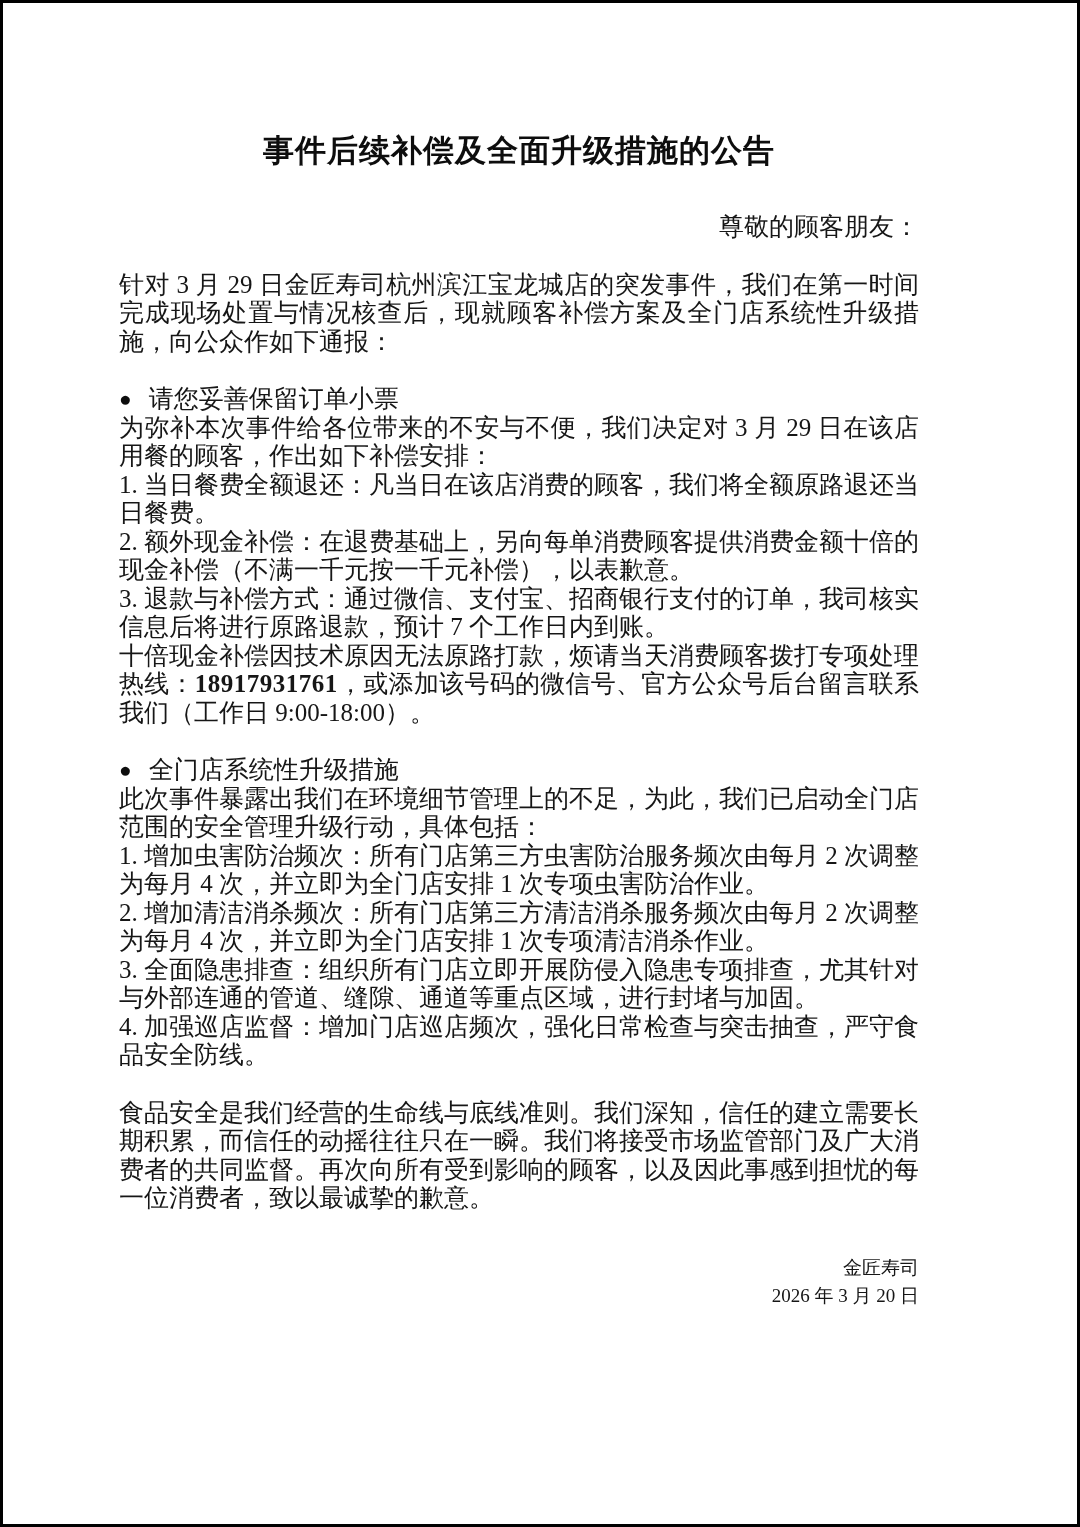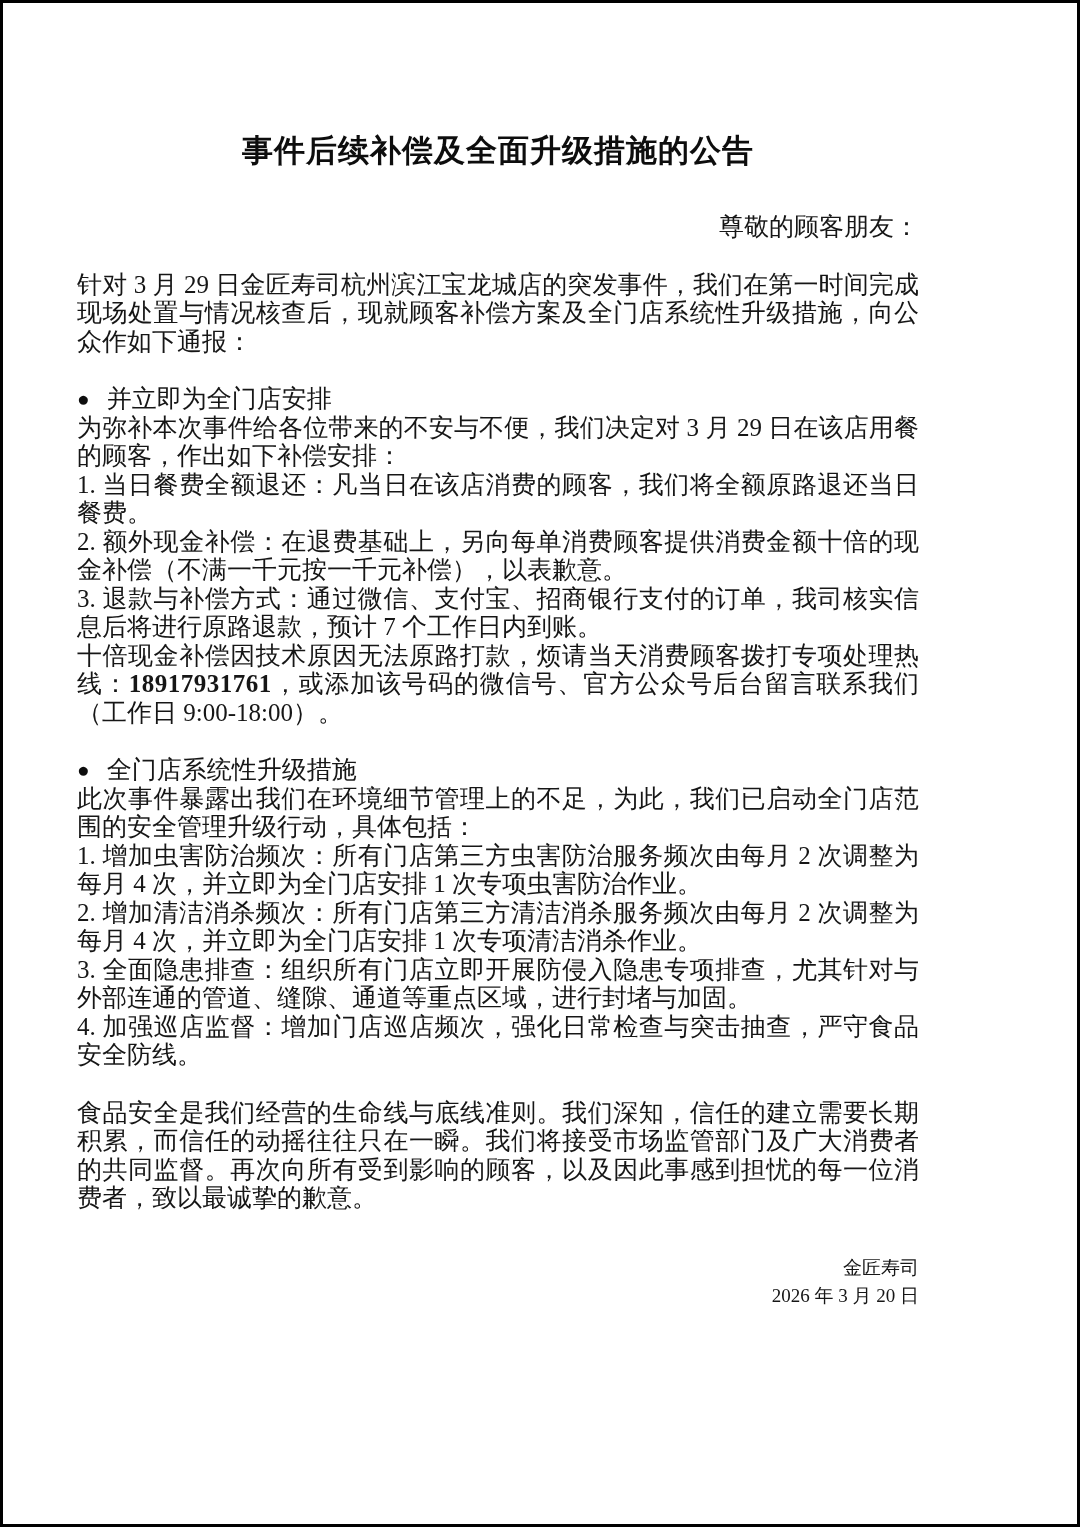--- a/index.html
+++ b/index.html
@@ -7,21 +7,21 @@
     padding: 0;
     background: #ffffff;
   }
   .page {
     position: relative;
     box-sizing: border-box;
     width: 1080px;
     height: 1527px;
     background: #ffffff;
     border: 3px solid #000000;
-    padding: 128px 158px 0 74px;
+    padding: 128px 158px 0 116px;
     font-family: "Liberation Serif", "DejaVu Serif", serif;
     color: #161616;
     overflow: hidden;
   }
   .title {
     margin: 0;
     font-size: 31px;
     line-height: 40px;
     font-weight: bold;
     text-align: center;
@@ -72,21 +72,21 @@
 
 <div class="page">
 
   <h1 class="title">事件后续补偿及全面升级措施的公告</h1>
 
   <p class="greeting">尊敬的顾客朋友：</p>
 
   <p class="para intro">针对 3 月 29 日金匠寿司杭州滨江宝龙城店的突发事件，我们在第一时间完成现场处置与情况核查后，现就顾客补偿方案及全门店系统性升级措施，向公众作如下通报：</p>
 
   <div class="section">
-    <p class="heading"><span class="bullet">●</span><span>并立即为全门店安排</span></p>
+    <p class="heading"><span class="bullet">●</span><span>请您妥善保留订单小票</span></p>
     <p class="para">为弥补本次事件给各位带来的不安与不便，我们决定对 3 月 29 日在该店用餐的顾客，作出如下补偿安排：</p>
     <p class="para">1. 当日餐费全额退还：凡当日在该店消费的顾客，我们将全额原路退还当日餐费。</p>
     <p class="para">2. 额外现金补偿：在退费基础上，另向每单消费顾客提供消费金额十倍的现金补偿（不满一千元按一千元补偿），以表歉意。</p>
     <p class="para">3. 退款与补偿方式：通过微信、支付宝、招商银行支付的订单，我司核实信息后将进行原路退款，预计 7 个工作日内到账。</p>
     <p class="para"><span>十倍现金补偿因技术原因无法原路打款，烦请当天消费顾客拨打专项处理热线：</span><strong class="phone">18917931761</strong><span>，或添加该号码的微信号、官方公众号后台留言联系我们（工作日 9:00-18:00）。</span></p>
   </div>
 
   <div class="section">
     <p class="heading"><span class="bullet">●</span><span>全门店系统性升级措施</span></p>
     <p class="para">此次事件暴露出我们在环境细节管理上的不足，为此，我们已启动全门店范围的安全管理升级行动，具体包括：</p>

